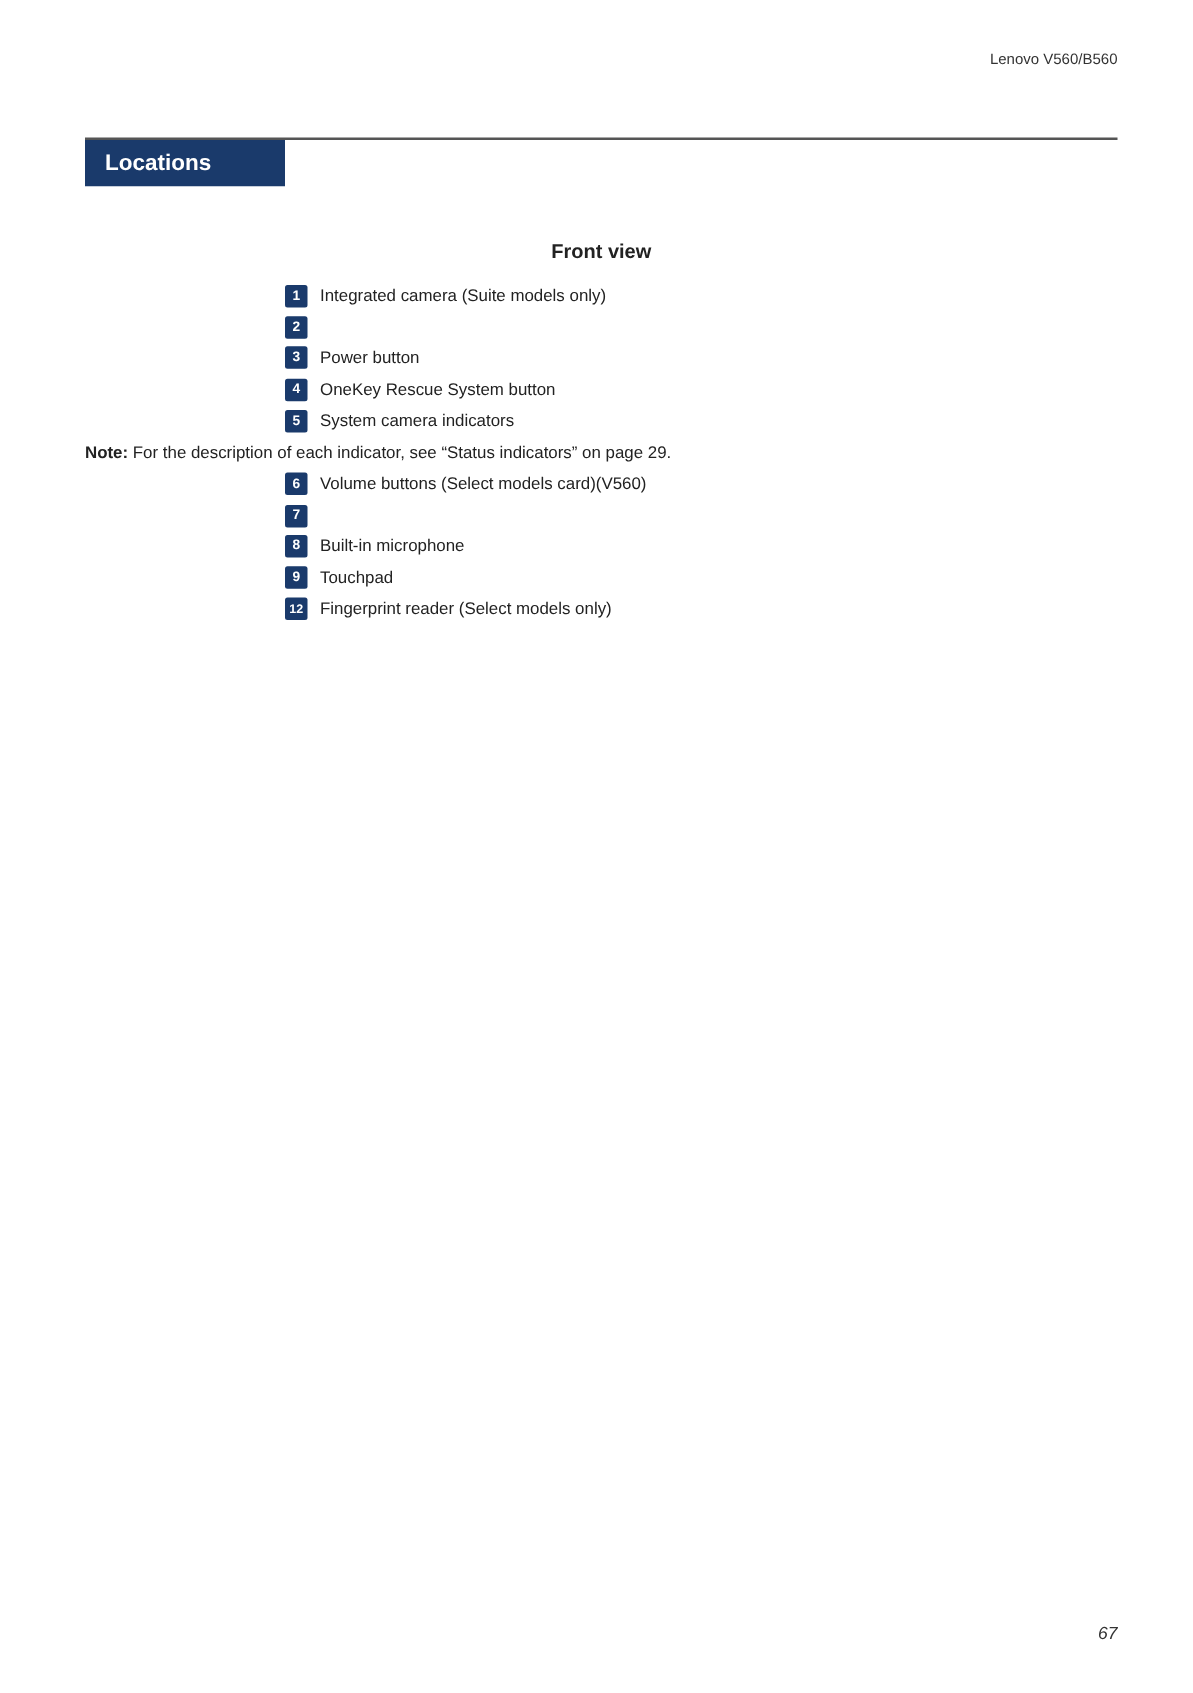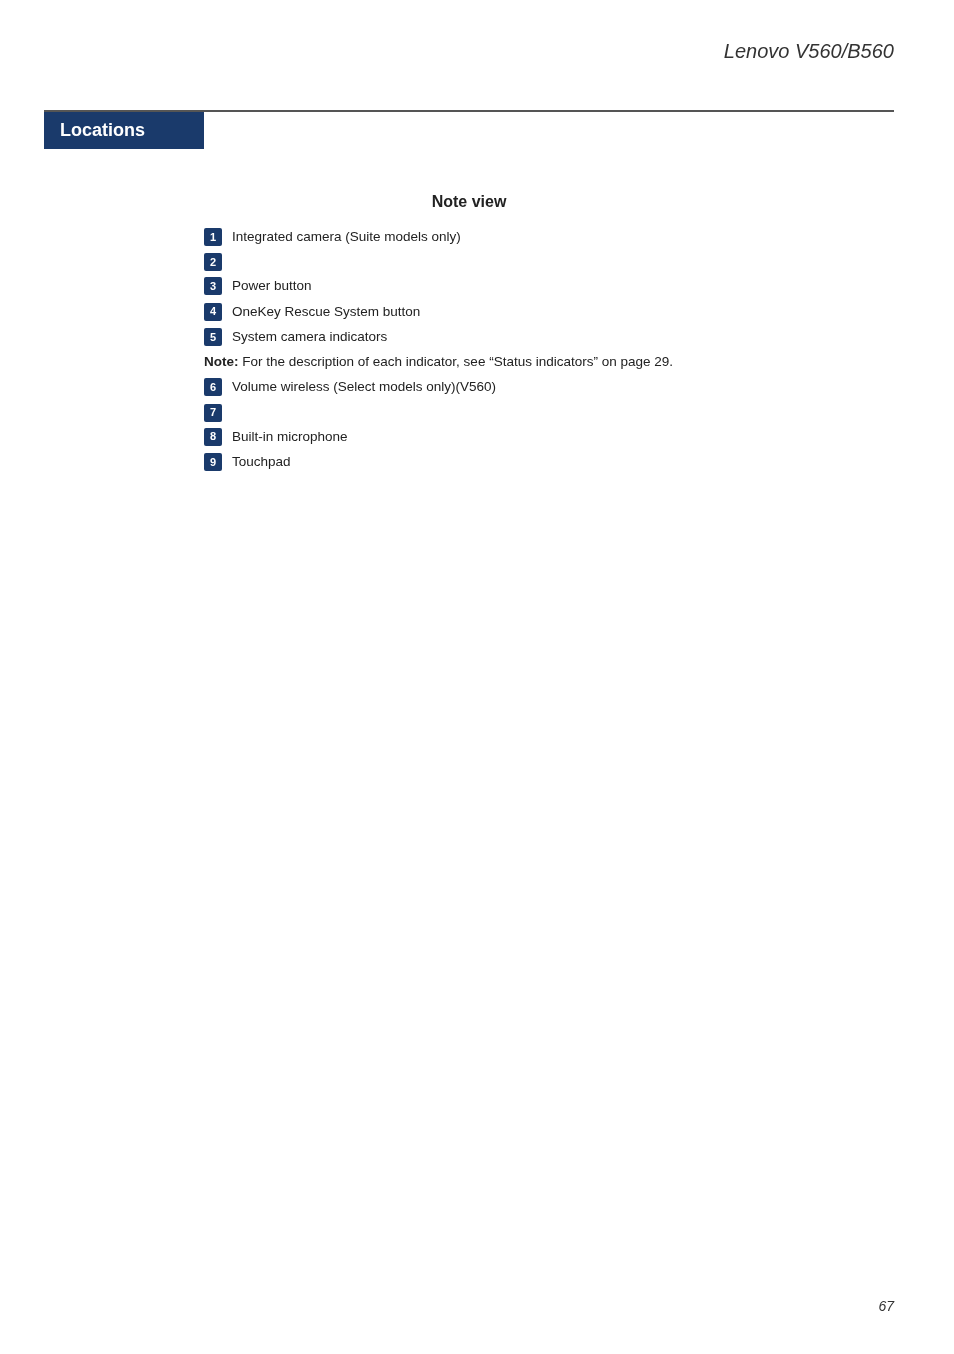--- a/index.html
+++ b/index.html
@@ -15,39 +15,38 @@
       font-family: Arial, Helvetica, sans-serif;
       font-size: 14px;
       color: #222222;
       position: relative;
     }
 
     .page-header {
       position: absolute;
       top: 40px;
       right: 60px;
-      font-style: italic;
-      font-size: 20px;
+      font-size: 12px;
       color: #333333;
     }
 
     .page-footer {
       position: absolute;
       bottom: 40px;
       right: 60px;
       font-style: italic;
       font-size: 14px;
       color: #333333;
       text-align: right;
     }
 
     .main-content {
       position: absolute;
       top: 110px;
-      left: 44px;
+      left: 68px;
       right: 60px;
     }
 
     .section-header {
       background-color: #1a3a6b;
       color: #ffffff;
       padding: 8px 16px;
       font-size: 18px;
       font-weight: bold;
       display: inline-block;
@@ -121,21 +120,21 @@
 <div class="page-header">Lenovo V560/B560</div>
 
 <div class="main-content">
 
   <div class="section-wrapper">
     <div class="section-title-block">
       <span class="section-header">Locations</span>
     </div>
   </div>
 
-  <div class="front-view-title">Note view</div>
+  <div class="front-view-title">Front view</div>
 
   <ul class="items-list">
 
     <li class="list-item">
       <span class="badge">1</span>
       <span>Integrated camera (Suite models only)</span>
     </li>
     <li class="list-item">
       <span class="badge">2</span>
     </li>
@@ -146,37 +145,41 @@
     <li class="list-item">
       <span class="badge">4</span>
       <span>OneKey Rescue System button</span>
     </li>
     <li class="list-item">
       <span class="badge">5</span>
       <span>System camera indicators</span>
     </li>
   </ul>
 
-  <div class="note-line" style="margin-left: 160px;">
+  <div class="note-line" style="">
     <span class="note-label">Note:</span><span> For the description of each indicator, see “Status indicators” on page 29.</span>
   </div>
 
   <ul class="items-list">
     <li class="list-item">
       <span class="badge">6</span>
-      <span>Volume wireless (Select models only)(V560)</span>
+      <span>Volume buttons (Select models card)(V560)</span>
     </li>
     <li class="list-item">
       <span class="badge">7</span>
     </li>
     <li class="list-item">
       <span class="badge">8</span>
       <span>Built-in microphone</span>
     </li>
     <li class="list-item">
       <span class="badge">9</span>
       <span>Touchpad</span>
     </li>
+    <li class="list-item">
+      <span class="badge" style="font-size:10px;">12</span>
+      <span>Fingerprint reader (Select models only)</span>
+    </li>
   </ul>
 
 </div>
 
 <div class="page-footer">67</div>
 
 </body></html>

